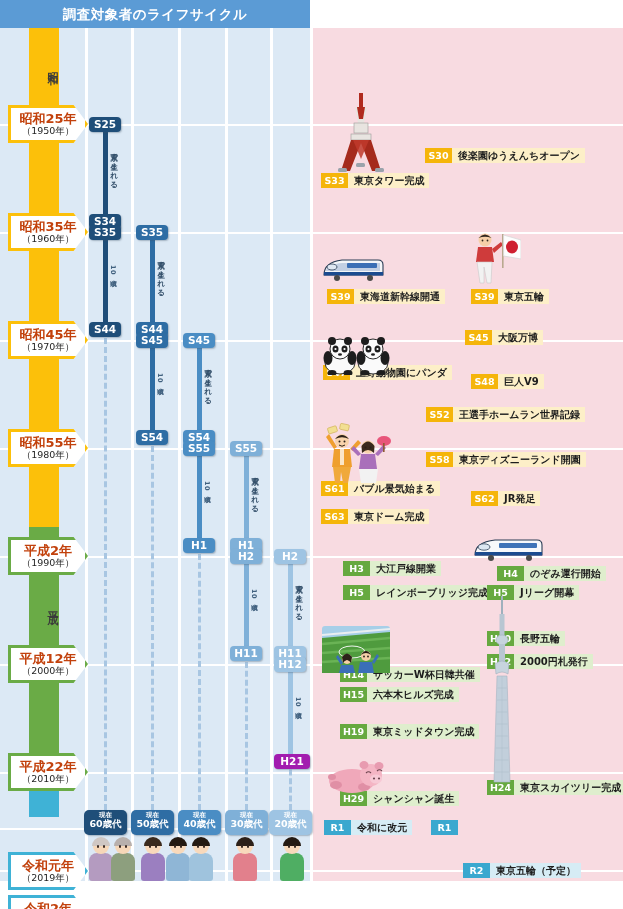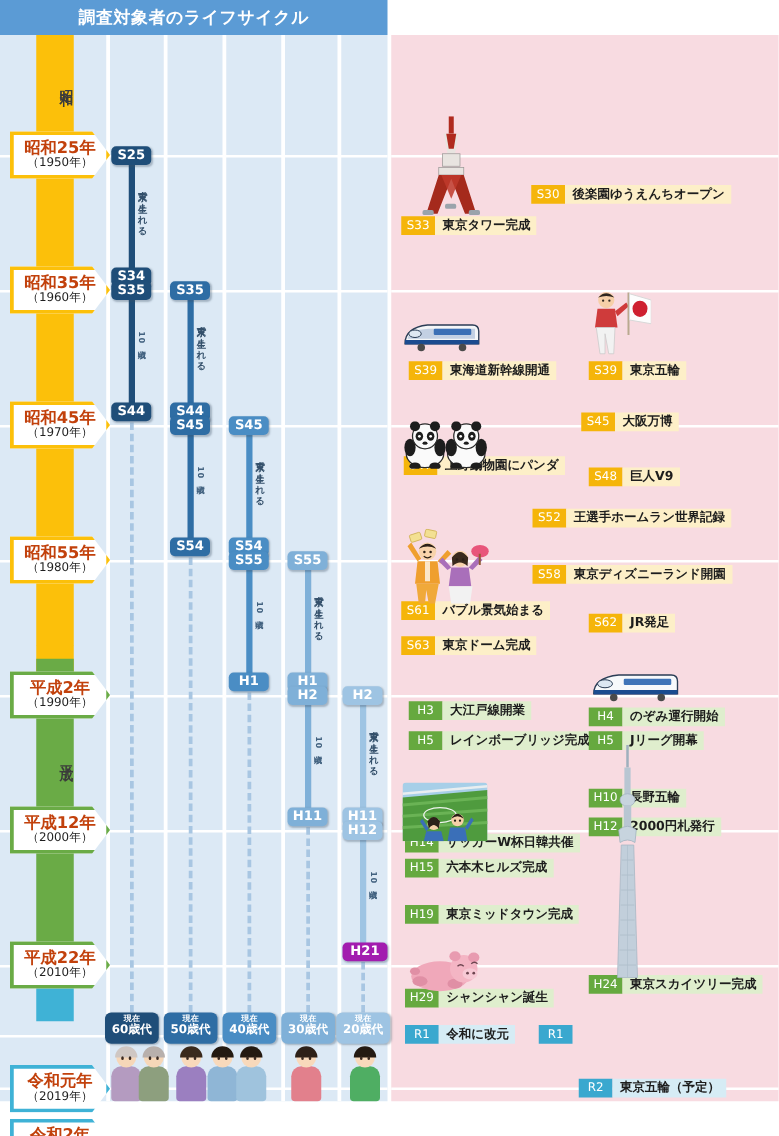--- a/index.html
+++ b/index.html
@@ -73,24 +73,24 @@
   
   .person{position:absolute;width:26px;height:52px;}
   .p-head{position:absolute;left:5px;top:0;width:16px;height:16px;border-radius:50%;}
   .p-hair{position:absolute;left:4px;top:-1px;width:18px;height:9px;border-radius:9px 9px 0 0;}
   .p-body{position:absolute;left:1px;top:15px;width:24px;height:28px;border-radius:8px 8px 3px 3px;}
   .p-eye{position:absolute;width:2px;height:2.5px;background:#3a2a22;border-radius:50%;top:7px;}
 
   
   .ev{position:absolute;height:15px;display:flex;align-items:stretch;
       font-size:10px;white-space:nowrap;}
-  .ev .code{width:27px;text-align:center;line-height:15px;color:#fff;font-weight:normal;font-size:9.5px;}
+  .ev .code{width:27px;text-align:center;line-height:15px;color:#fff;font-weight:bold;font-size:9.5px;}
   .ev .txt{line-height:15px;padding:0 5px 0 6px;color:#1d1d1d;font-weight:bold;font-size:10px;}
   .ev.s .code{background:#f5b50a;} .ev.s .txt{background:#fdefc8;}
-  .ev.h .code{background:#66a93f;} .ev.h .txt{background:#dfeecd;}
+  .ev.h .code{background:#66a93f;margin-left:16px;} .ev.h .txt{background:#dfeecd;}
   .ev.r .code{background:#3aa8cf;} .ev.r .txt{background:#d6ecf5;}
 
   
   .ill{position:absolute;}
 
   
   .caption{position:absolute;left:4px;top:884px;font-size:11.5px;font-weight:bold;color:#111;}
   .caption .note{font-size:9.5px;font-weight:bold;margin-left:10px;}
 </style>
 </head>
@@ -290,21 +290,21 @@
         <span class="txt">JR発足</span>
       </div>
       <div class="ev s" style="left: 321px; top: 509px;">
         <span class="code">S63</span>
         <span class="txt">東京ドーム完成</span>
       </div>
       <div class="ev h" style="left: 327px; top: 561px;">
         <span class="code">H3</span>
         <span class="txt">大江戸線開業</span>
       </div>
-      <div class="ev h" style="left: 471px; top: 566px;">
+      <div class="ev h" style="left: 481px; top: 566px;">
         <span class="code">H4</span>
         <span class="txt">のぞみ運行開始</span>
       </div>
       <div class="ev h" style="left: 327px; top: 585px;">
         <span class="code">H5</span>
         <span class="txt">レインボーブリッジ完成</span>
       </div>
       <div class="ev h" style="left: 471px; top: 585px;">
         <span class="code">H5</span>
         <span class="txt">Jリーグ開幕</span>

